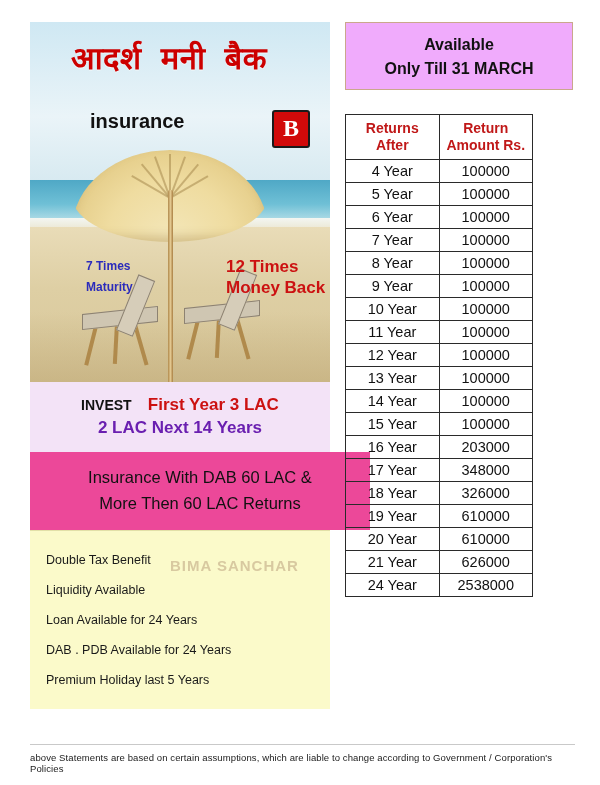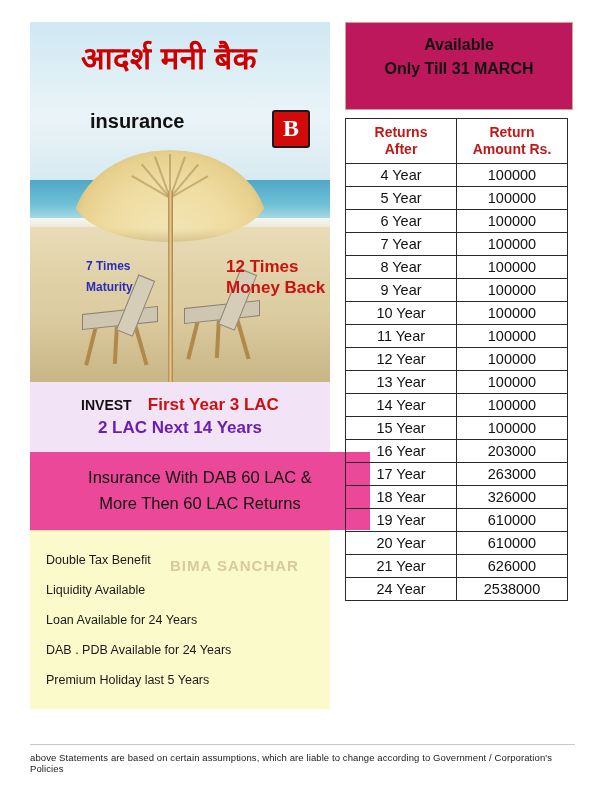--- a/index.html
+++ b/index.html
@@ -64,21 +64,21 @@
   }
 
   .title-hi {
     position: absolute;
     left: 0; top: 14px;
     width: 278px;
     text-align: center;
     color: #cc0000;
     font-weight: bold;
     font-size: 31px;
-    font-family: Liberation Sans, sans-serif;
+    font-family: Liberation Mono, monospace;
     letter-spacing: 0.5px;
     text-shadow: 0 1px 0 rgba(255,255,255,0.6);
   }
   .title-en {
     position: absolute;
     left: 60px; top: 88px;
     color: #111111;
     font-weight: bold;
     font-size: 20px;
   }
@@ -231,36 +231,36 @@
   }
 
   
   .right-col {
     position: absolute;
     left: 345px; top: 22px;
     width: 228px;
   }
   .avail-box {
     width: 228px;
-    background: #be185d;
+    background: #f0abfc;
     border: 1px solid #caa78c;
     box-sizing: border-box;
-    padding: 10px 6px 28px 6px;
+    padding: 10px 6px 8px 6px;
     text-align: center;
   }
   .avail-box .l1 {
     color: #111111; font-weight: bold; font-size: 16px; line-height: 24px;
   }
   .avail-box .l2 {
     color: #111111; font-weight: bold; font-size: 16px; line-height: 24px;
   }
 
   table.returns {
-    margin-top: 8px;
-    width: 223px;
+    margin-top: 24px;
+    width: 188px;
     border-collapse: collapse;
     table-layout: fixed;
   }
   table.returns th, table.returns td {
     border: 1px solid #2a2a2a;
     text-align: center;
     font-size: 14.5px;
     color: #111111;
     padding: 3px 2px;
     height: 23px;
@@ -438,21 +438,21 @@
         <tr>
             <td class="col-left">15 Year</td>
             <td class="col-right">100000</td>
           </tr>
         <tr>
             <td class="col-left">16 Year</td>
             <td class="col-right">203000</td>
           </tr>
         <tr>
             <td class="col-left">17 Year</td>
-            <td class="col-right">263000</td>
+            <td class="col-right">348000</td>
           </tr>
         <tr>
             <td class="col-left">18 Year</td>
             <td class="col-right">326000</td>
           </tr>
         <tr>
             <td class="col-left">19 Year</td>
             <td class="col-right">610000</td>
           </tr>
         <tr>

